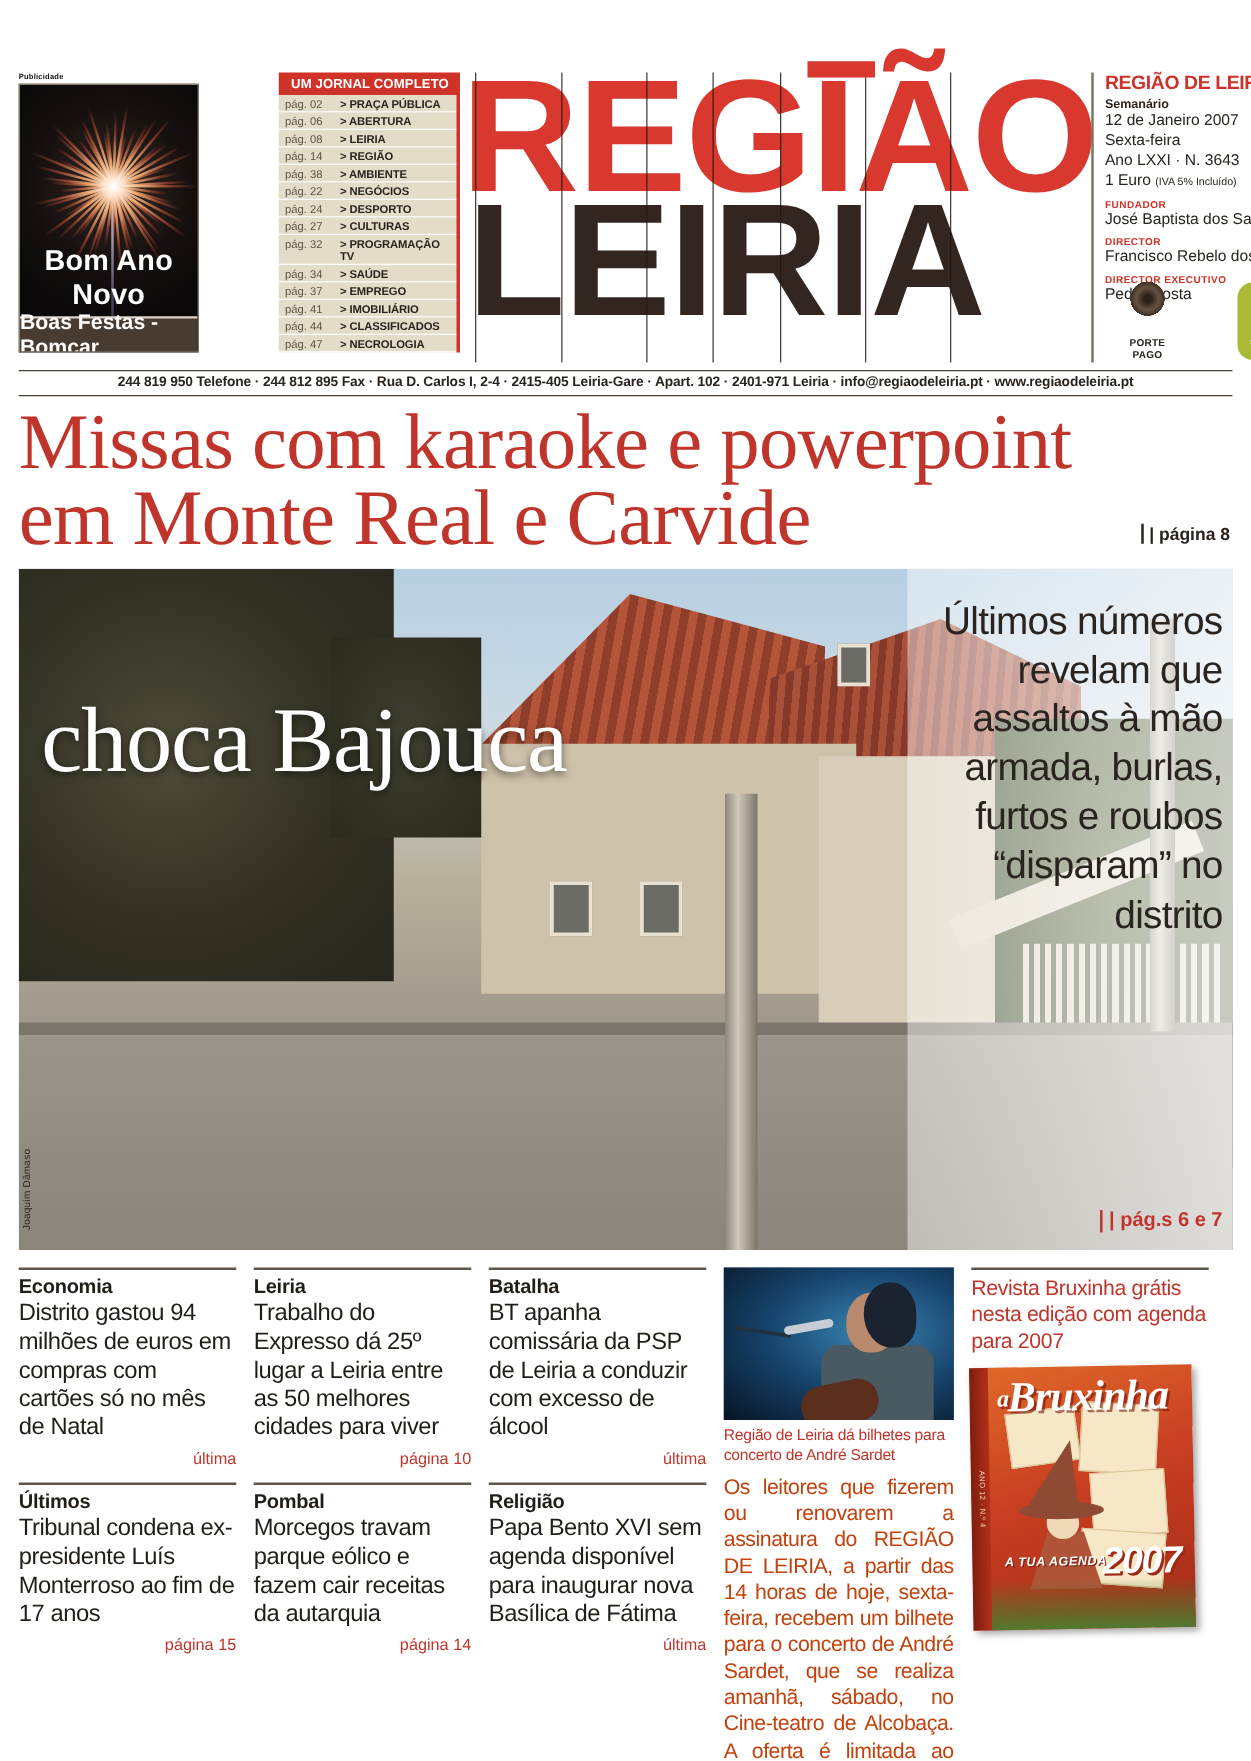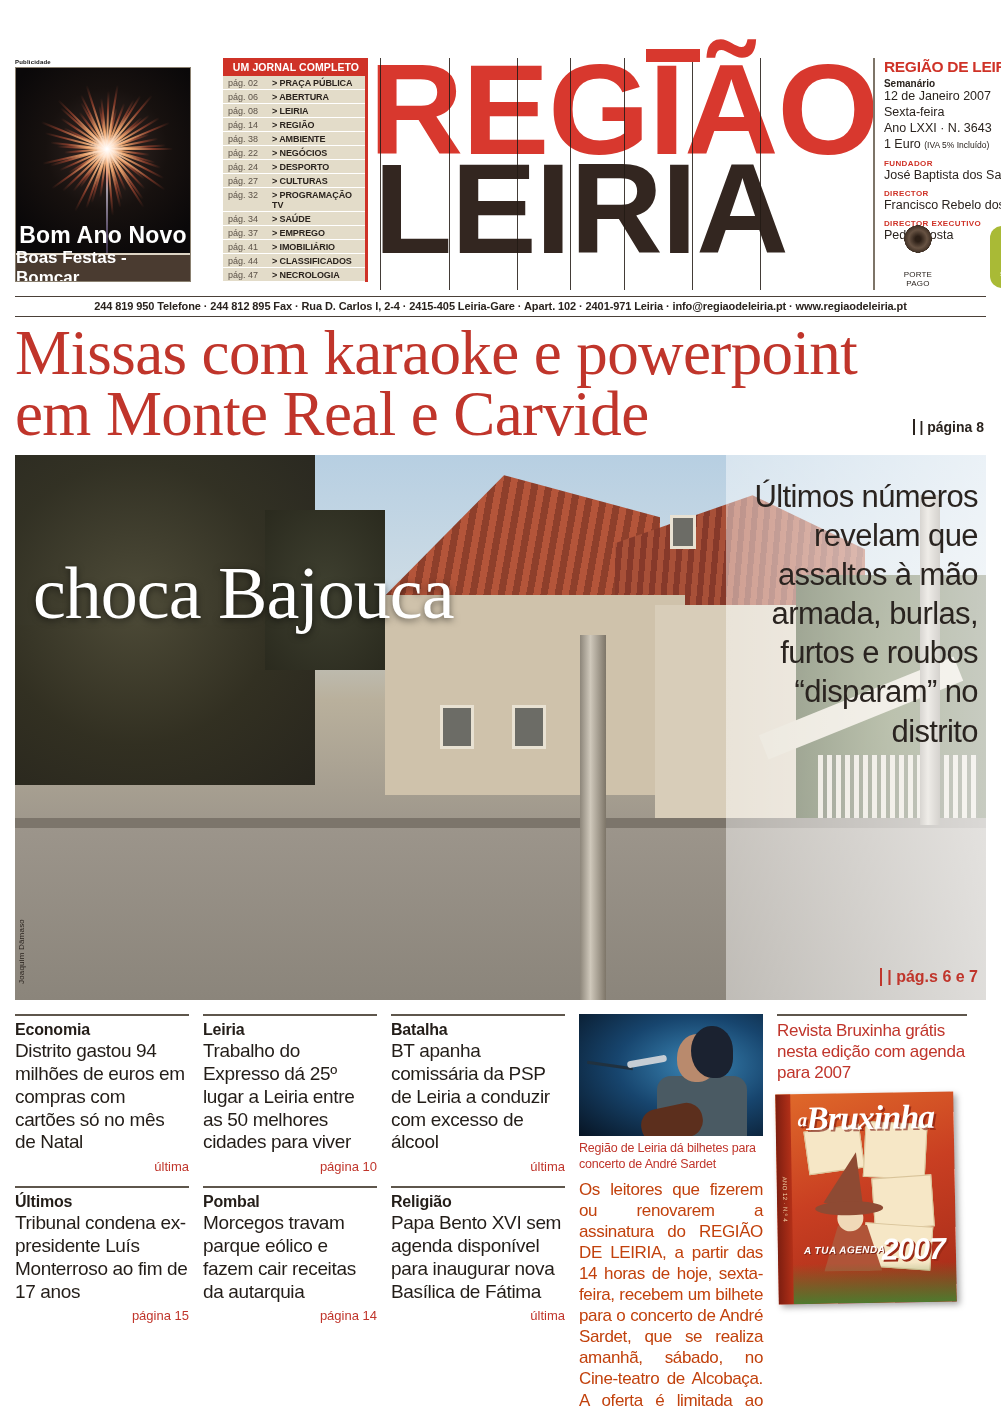--- a/index.html
+++ b/index.html
@@ -11,21 +11,21 @@
     overflow: hidden;
   }
   .page { position: relative; width: 1001px; height: 1409px; padding: 0 15px; }
 
   
   .masthead { position: relative; height: 290px; display: flex; gap: 0; padding-top: 58px; }
 
   
   .ad-block { width: 190px; flex: 0 0 190px; position: relative; }
   .ad-label { font-size: 6px; font-weight: bold; color: #111; letter-spacing: .2px; line-height: 8px; }
-  .ad-frame { width: 176px; height: 215px; border: 1px solid #8a8070; background: #0b0a0c; position: relative; overflow: hidden; margin-top: 1px; }
+  .ad-frame { width: 144px; height: 215px; border: 1px solid #8a8070; background: #0b0a0c; position: relative; overflow: hidden; margin-top: 1px; }
   .fw-sky { position: absolute; inset: 0; background:
       radial-gradient(circle at 52% 38%, #3a2c28 0%, #17110f 38%, #0a0809 70%);
   }
   .fw-burst { position: absolute; left: 52%; top: 38%; width: 0; height: 0; }
   .fw-ray { position: absolute; left: 0; top: 0; width: 2px; height: 62px;
     background: linear-gradient(to bottom, rgba(255,255,255,.95) 0%, rgba(255,180,120,.85) 35%, rgba(220,90,60,.5) 70%, rgba(150,40,30,0) 100%);
     transform-origin: 50% 0%; border-radius: 1px; }
   .fw-core { position: absolute; left: -9px; top: -9px; width: 18px; height: 18px; border-radius: 50%;
     background: radial-gradient(circle, #fff 0%, #ffe9c0 40%, rgba(255,160,90,0) 100%); }
   .fw-tail { position: absolute; left: 51.6%; top: 38%; width: 2px; height: 160px;
@@ -65,21 +65,21 @@
   .info-line small { font-size: 8.5px; }
   .info-role { color: #cf3227; font-size: 8px; font-weight: bold; letter-spacing: .4px; margin-top: 6px; }
   .info-person { font-size: 12.5px; color: #2a231e; line-height: 1.2; }
   .logos-row { position: absolute; left: 9px; right: 0; bottom: 0; height: 66px; }
   .porte { position: absolute; left: 8px; bottom: 2px; width: 52px; text-align: center; }
   .porte-stamp { width: 34px; height: 30px; margin: 0 auto;
     background: radial-gradient(circle, #3a2f28 12%, #6b5a4d 40%, #3a2f28 70%);
     -webkit-mask-image: radial-gradient(circle at 50% 50%, #000 60%, transparent 61%);
     mask-image: radial-gradient(circle at 50% 50%, #000 60%, transparent 61%);
     filter: contrast(1.2); }
-  .porte-txt { font-size: 8px; font-weight: normal; color: #2a231e; line-height: 1.05; margin-top: 17px; letter-spacing: .2px; }
+  .porte-txt { font-size: 8px; font-weight: bold; color: #2a231e; line-height: 1.05; margin-top: 17px; letter-spacing: .2px; }
   .sm-logo { position: absolute; right: 6px; bottom: 2px; width: 62px; height: 62px; border-radius: 12px;
     background: #a9ba36; position: absolute; }
   .sm-text { position: absolute; left: 0; right: 0; top: 20px; text-align: center; color: #f2f4e2;
     font-size: 25px; font-weight: bold; letter-spacing: -1px; }
   .sm-sub { position: absolute; left: 0; right: 0; top: 44px; text-align: center; color: #dfe6b4; font-size: 7px; letter-spacing: .4px; }
 
   
   .contact-bar { border-top: 1.5px solid #4a4038; border-bottom: 1.5px solid #4a4038;
     padding: 3px 0 4px 0; margin-top: 6px; font-size: 11px; font-weight: bold; color: #2a231e;
     text-align: center; letter-spacing: -.1px; }

